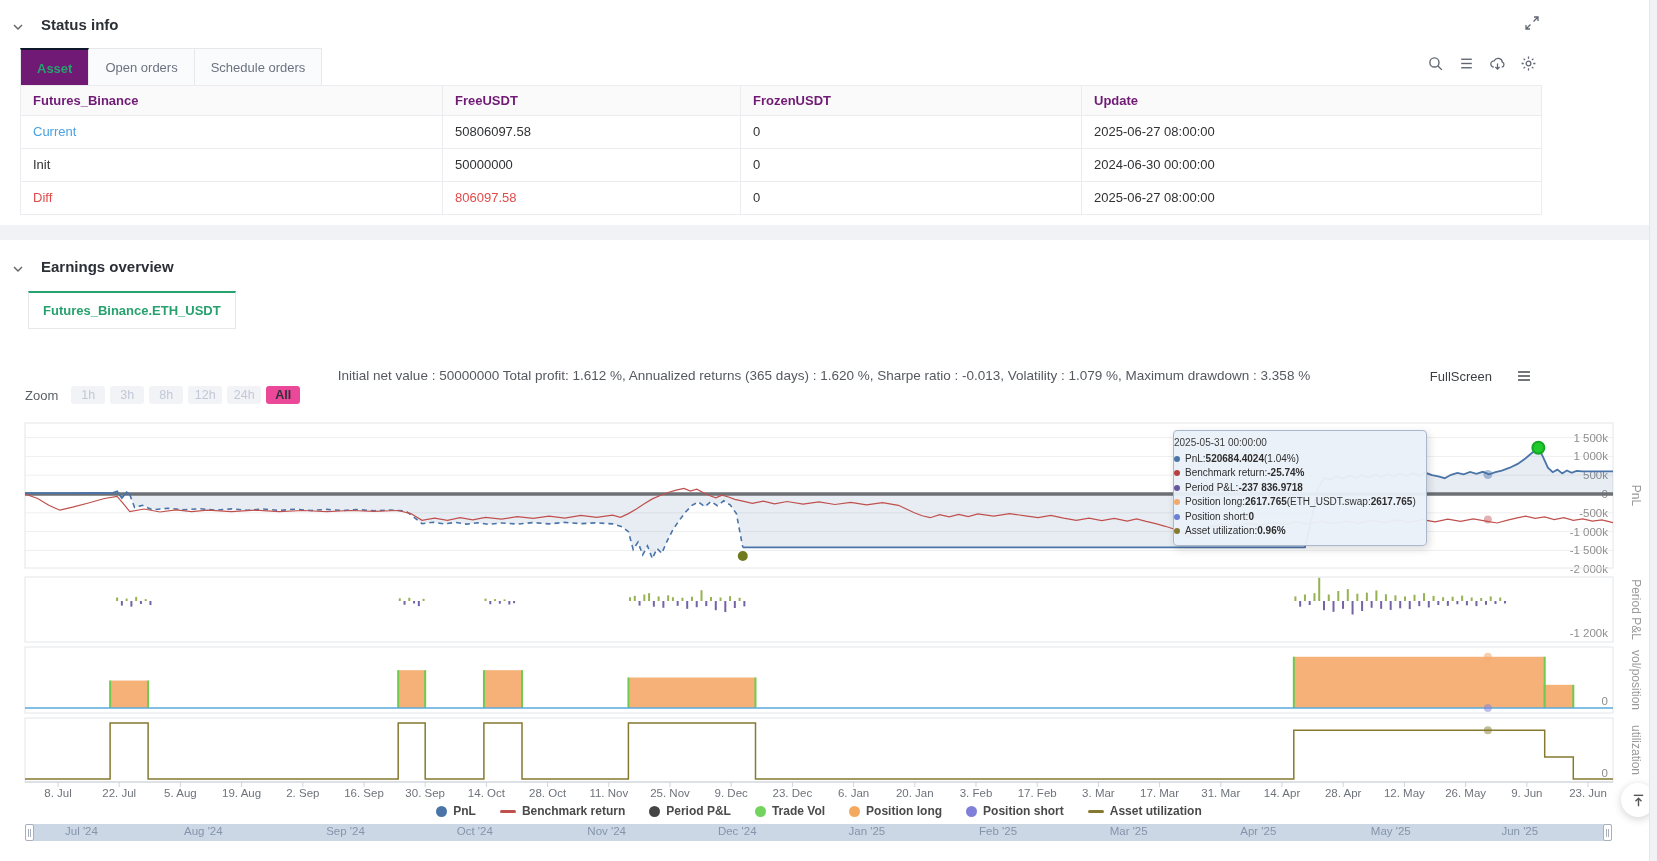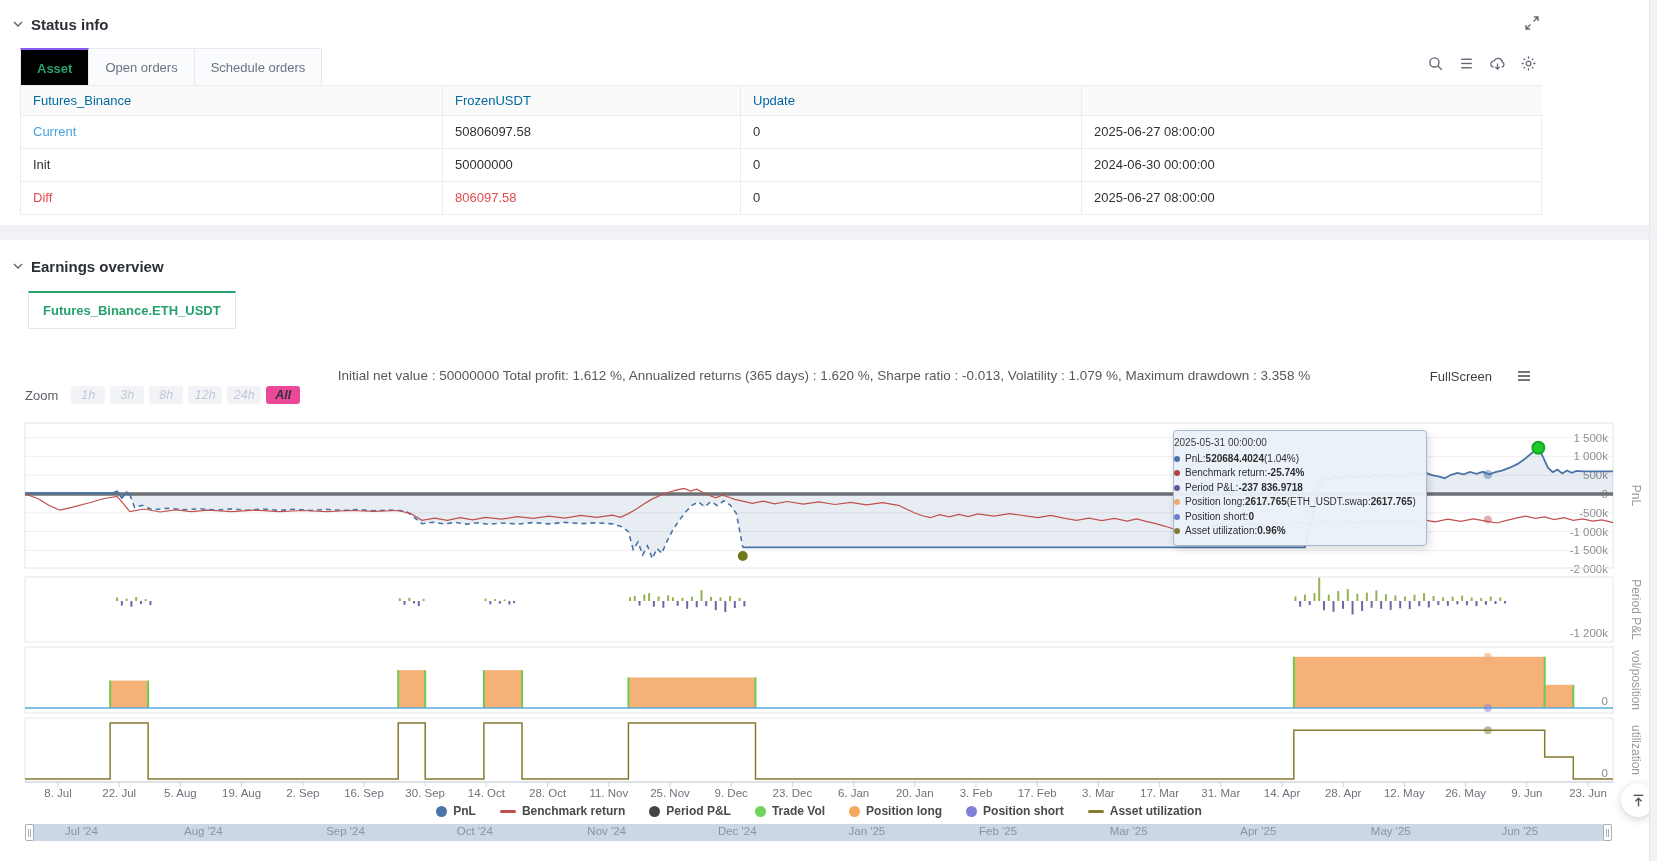--- a/index.html
+++ b/index.html
@@ -5,39 +5,39 @@
   html,body{margin:0;padding:0;}
   body{
     width:1657px;height:861px;position:relative;overflow:hidden;
     background:#f0f2f5;
     font-family:"Liberation Sans", sans-serif;
     color:#303133;
   }
   .card{position:absolute;left:0;width:1650px;background:#fff;}
   #status-card{top:0;height:225px;}
   #earnings-card{top:240px;height:621px;}
-  .section-header{position:absolute;left:12px;display:flex;align-items:flex-start;gap:7px;}
+  .section-header{position:absolute;left:12px;display:flex;align-items:center;gap:17px;}
   .section-title{font-size:15px;font-weight:bold;color:#2b2f36;}
   .chev{width:12px;height:12px;display:inline-block;}
   
   .tabs-row{position:absolute;display:flex;}
   .tab{height:36px;display:flex;align-items:center;padding:0 16px;font-size:13px;
        color:#6b7280;background:#fafbfc;border:1px solid #e6e8eb;border-left:none;cursor:pointer;}
   .tab:first-child{border-left:1px solid #e6e8eb;}
-  .tab.active{background:#000000;color:#27a26e;font-weight:bold;border-top:2px solid #8b5cf6;}
+  .tab.active{background:#701a75;color:#27a26e;font-weight:bold;border-top:2px solid #0f172a;}
   
   .icon-row{position:absolute;display:flex;gap:14px;align-items:center;}
   .ic{width:17px;height:17px;color:#5f6672;cursor:pointer;}
   
   #asset-table{position:absolute;left:20px;top:85px;width:1522px;font-size:13px;}
   .trow{display:grid;grid-template-columns:423px 298px 341px 460px;border-bottom:1px solid #ececf0;}
   .trow.head{background:#fafafa;border-top:1px solid #ececf0;}
   .tcell{padding:0 12px;height:32px;line-height:32px;border-right:1px solid #ececf0;overflow:hidden;white-space:nowrap;}
   .trow .tcell:first-child{border-left:1px solid #ececf0;}
-  .trow.head .tcell{font-weight:normal;color:#0369a1;height:29px;line-height:29px;}
+  .trow.head .tcell{font-weight:bold;color:#701a75;height:29px;line-height:29px;}
   .tcell.link{color:#4aa2e0;cursor:pointer;}
   .tcell.red{color:#e14b4b;}
   
   #earnings-tab{position:absolute;left:28px;top:291px;height:35px;display:flex;align-items:center;
       padding:0 14px;background:#fff;border:1px solid #e6e8eb;border-top:2px solid #27a26e;
       color:#27a26e;font-size:13px;font-weight:bold;cursor:pointer;}
   #summary-line{position:absolute;left:0;top:368px;width:1600px;text-align:center;
       font-size:13.5px;color:#55595f;padding-left:24px;}
   #fullscreen-box{position:absolute;right:125px;top:368px;display:flex;align-items:center;gap:24px;
       font-size:13px;color:#3c3f44;cursor:pointer;}
@@ -119,20 +119,21 @@
     <span class="ic">
       <svg viewBox="0 0 16 16" width="17" height="17" fill="none" stroke="currentColor" stroke-width="1.2">
         <circle cx="8" cy="8" r="2.2"></circle>
         <path d="M8 1.5v2 M8 12.5v2 M1.5 8h2 M12.5 8h2 M3.4 3.4l1.4 1.4 M11.2 11.2l1.4 1.4 M12.6 3.4l-1.4 1.4 M4.8 11.2l-1.4 1.4"></path>
       </svg>
     </span>
   </div>
   <div id="asset-table">
       <div class="trow head">
         <div class="tcell">Futures_Binance</div>
+        <div class="tcell">FreeUSDT</div>
         <div class="tcell">FrozenUSDT</div>
         <div class="tcell">Update</div>
       </div>
       <div class="trow">
         <div class="tcell link">Current</div>
         <div class="tcell">50806097.58</div>
         <div class="tcell">0</div>
         <div class="tcell">2025-06-27 08:00:00</div>
       </div>
       <div class="trow">
@@ -169,21 +170,21 @@
     <svg viewBox="0 0 16 16" width="16" height="16" stroke="currentColor" stroke-width="1.5">
         <line x1="2" y1="4" x2="14" y2="4"></line>
         <line x1="2" y1="8" x2="14" y2="8"></line>
         <line x1="2" y1="12" x2="14" y2="12"></line>
       </svg>
   </span>
 </div>
 
 <div id="zoom-row">
   <span>Zoom</span>
-  <span id="zoom-buttons" style="display:flex;gap:5px;margin-left:8px;font-style:italic;">
+  <span id="zoom-buttons" style="display:flex;gap:5px;margin-left:8px;">
       <span class="zoom-btn">1h</span>
       <span class="zoom-btn">3h</span>
       <span class="zoom-btn">8h</span>
       <span class="zoom-btn">12h</span>
       <span class="zoom-btn">24h</span>
       <span class="zoom-btn selected">All</span>
     </span>
 </div>
 
 <svg id="chart-svg">

